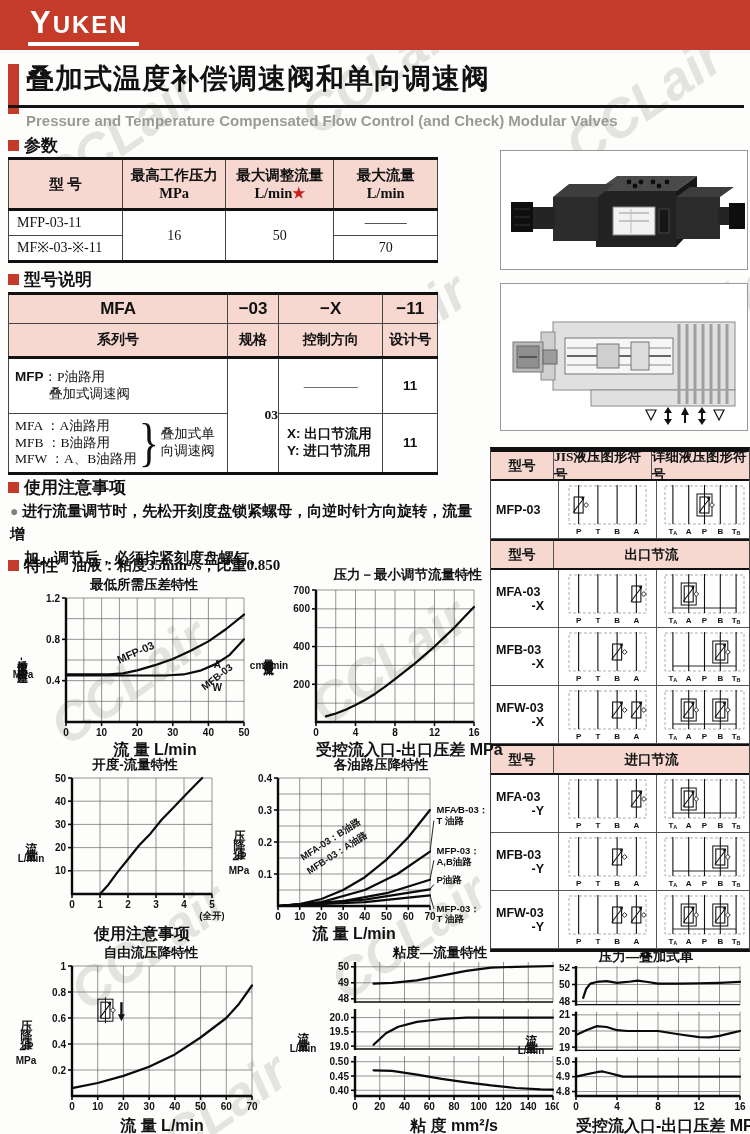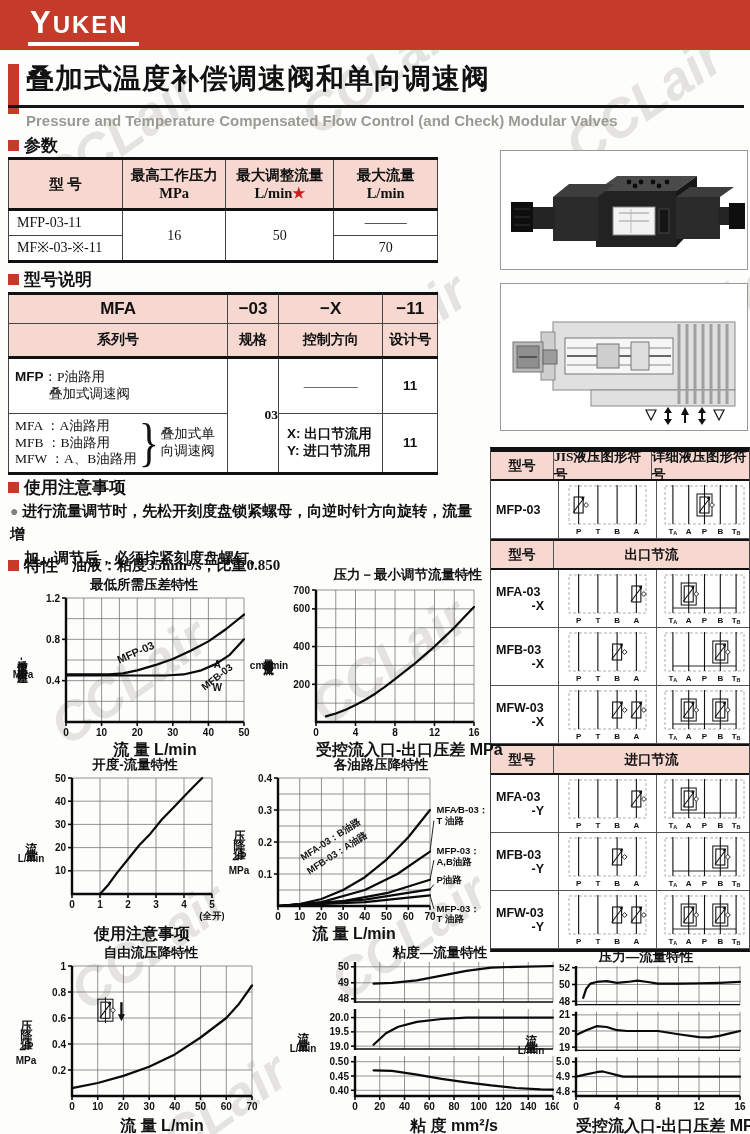--- a/index.html
+++ b/index.html
@@ -980,21 +980,21 @@
             <text x="182.5" y="150" text-anchor="middle" font-size="10" font-weight="bold" font-family="Liberation Sans,sans-serif" fill="#111">120</text>
             <line x1="207.25" y1="136" x2="207.25" y2="140" stroke="#0a0a0a" stroke-width="1.6"></line>
             <text x="207.25" y="150" text-anchor="middle" font-size="10" font-weight="bold" font-family="Liberation Sans,sans-serif" fill="#111">140</text>
             <line x1="232" y1="136" x2="232" y2="140" stroke="#0a0a0a" stroke-width="1.6"></line>
             <text x="232" y="150" text-anchor="middle" font-size="10" font-weight="bold" font-family="Liberation Sans,sans-serif" fill="#111">160</text>
           </svg>
         </div>
         <div class="xlab" style="margin-left: 70px; width: 198px;">粘 度  mm²/s</div>
       </div>
       <div class="chart" style="left: 516px; top: 948px; width: 230px;">
-        <div class="ct" style="padding-left: 30px;">压力—流量特性</div>
+        <div class="ct" style="padding-left: 30px;">压力—叠加式单</div>
         <div class="crow">
           <div class="ylab" style="width: 30px; height: 152px;">
             <div class="vtext vspread">流量</div>
             <div class="yunit">L/min</div>
           </div>
           <svg width="200" height="152">
             <line x1="50.5" y1="2" x2="50.5" y2="40.666666666666664" stroke="#666" stroke-width="0.7"></line>
             <line x1="71" y1="2" x2="71" y2="40.666666666666664" stroke="#666" stroke-width="0.7"></line>
             <line x1="91.5" y1="2" x2="91.5" y2="40.666666666666664" stroke="#666" stroke-width="0.7"></line>
             <line x1="112" y1="2" x2="112" y2="40.666666666666664" stroke="#666" stroke-width="0.7"></line>

